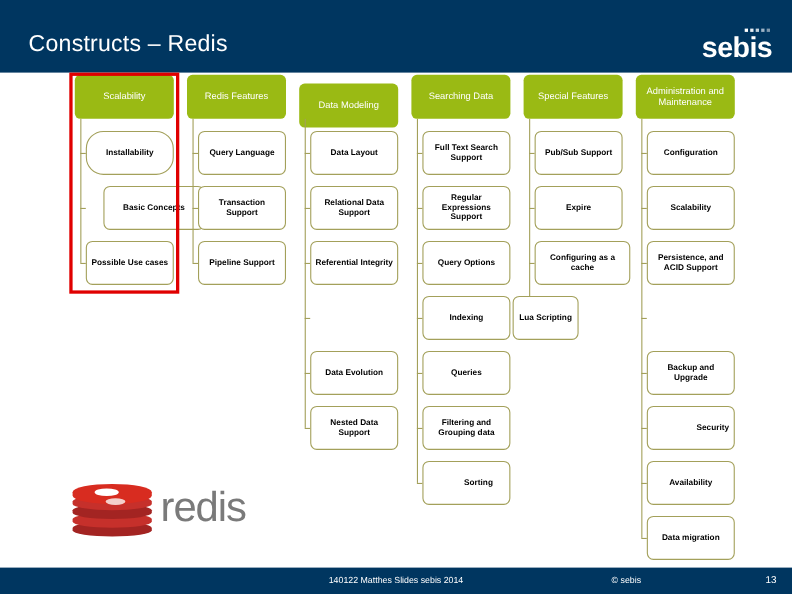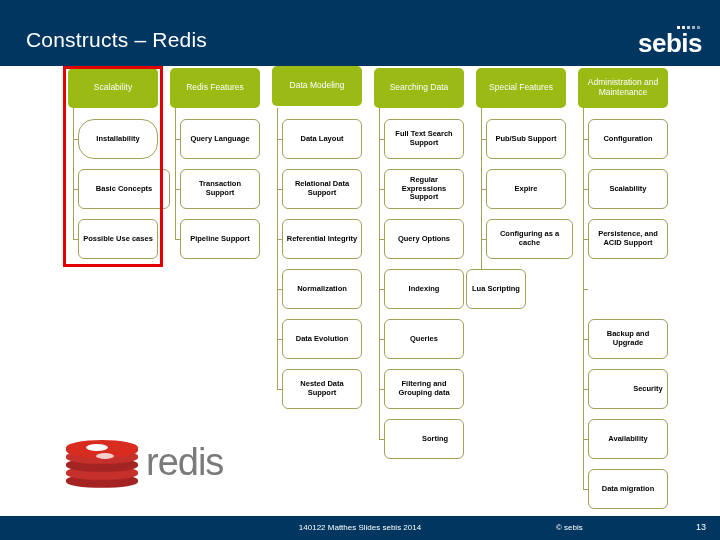--- a/index.html
+++ b/index.html
@@ -205,42 +205,41 @@
     <div class="wordmark">sebis</div>
   </div>
 </div>
 
 <div id="diagram">
     <div class="node root" style="left: 68px; top: 2px; width: 90px; height: 40px;">Scalability</div>
     <div class="conn-v" style="left: 73px; top: 42px; height: 131px;"></div>
     <div class="conn-h" style="left: 73px; top: 73px; width: 5px;"></div>
     <div class="node leaf" style="left: 78px; top: 53px; width: 80px; height: 40px; border-radius: 16px;">Installability</div>
     <div class="conn-h" style="left: 73px; top: 123px; width: 5px;"></div>
-    <div class="node leaf" style="left: 78px; top: 103px; width: 92px; height: 40px;">Basic Concepts</div>
+    <div class="node leaf" style="left: 94px; top: 103px; width: 92px; height: 40px;">Basic Concepts</div>
     <div class="conn-h" style="left: 73px; top: 173px; width: 5px;"></div>
     <div class="node leaf" style="left: 78px; top: 153px; width: 80px; height: 40px;">Possible Use cases</div>
     <div id="highlight-box" style="left: 63px; top: 0px; width: 100px; height: 201px;"></div>
     <div class="node root" style="left: 170px; top: 2px; width: 90px; height: 40px;">Redis Features</div>
     <div class="conn-v" style="left: 175px; top: 42px; height: 131px;"></div>
     <div class="conn-h" style="left: 175px; top: 73px; width: 5px;"></div>
     <div class="node leaf" style="left: 180px; top: 53px; width: 80px; height: 40px;">Query Language</div>
     <div class="conn-h" style="left: 175px; top: 123px; width: 5px;"></div>
     <div class="node leaf" style="left: 180px; top: 103px; width: 80px; height: 40px;">Transaction Support</div>
     <div class="conn-h" style="left: 175px; top: 173px; width: 5px;"></div>
     <div class="node leaf" style="left: 180px; top: 153px; width: 80px; height: 40px;">Pipeline Support</div>
-    <div class="node root" style="left: 272px; top: 0; width: 90px; height: 40px;">Data Modeling</div>
+    <div class="node root" style="left: 272px; top: 10px; width: 90px; height: 40px;">Data Modeling</div>
     <div class="conn-v" style="left: 277px; top: 42px; height: 281px;"></div>
     <div class="conn-h" style="left: 277px; top: 73px; width: 5px;"></div>
     <div class="node leaf" style="left: 282px; top: 53px; width: 80px; height: 40px;">Data Layout</div>
     <div class="conn-h" style="left: 277px; top: 123px; width: 5px;"></div>
     <div class="node leaf" style="left: 282px; top: 103px; width: 80px; height: 40px;">Relational Data Support</div>
     <div class="conn-h" style="left: 277px; top: 173px; width: 5px;"></div>
     <div class="node leaf" style="left: 282px; top: 153px; width: 80px; height: 40px;">Referential Integrity</div>
     <div class="conn-h" style="left: 277px; top: 223px; width: 5px;"></div>
-    <div class="node leaf" style="left: 282px; top: 203px; width: 80px; height: 40px;">Normalization</div>
     <div class="conn-h" style="left: 277px; top: 273px; width: 5px;"></div>
     <div class="node leaf" style="left: 282px; top: 253px; width: 80px; height: 40px;">Data Evolution</div>
     <div class="conn-h" style="left: 277px; top: 323px; width: 5px;"></div>
     <div class="node leaf" style="left: 282px; top: 303px; width: 80px; height: 40px;">Nested Data Support</div>
     <div class="node root" style="left: 374px; top: 2px; width: 90px; height: 40px;">Searching Data</div>
     <div class="conn-v" style="left: 379px; top: 42px; height: 331px;"></div>
     <div class="conn-h" style="left: 379px; top: 73px; width: 5px;"></div>
     <div class="node leaf" style="left: 384px; top: 53px; width: 80px; height: 40px;">Full Text Search Support</div>
     <div class="conn-h" style="left: 379px; top: 123px; width: 5px;"></div>
     <div class="node leaf" style="left: 384px; top: 103px; width: 80px; height: 40px;">Regular Expressions Support</div>

